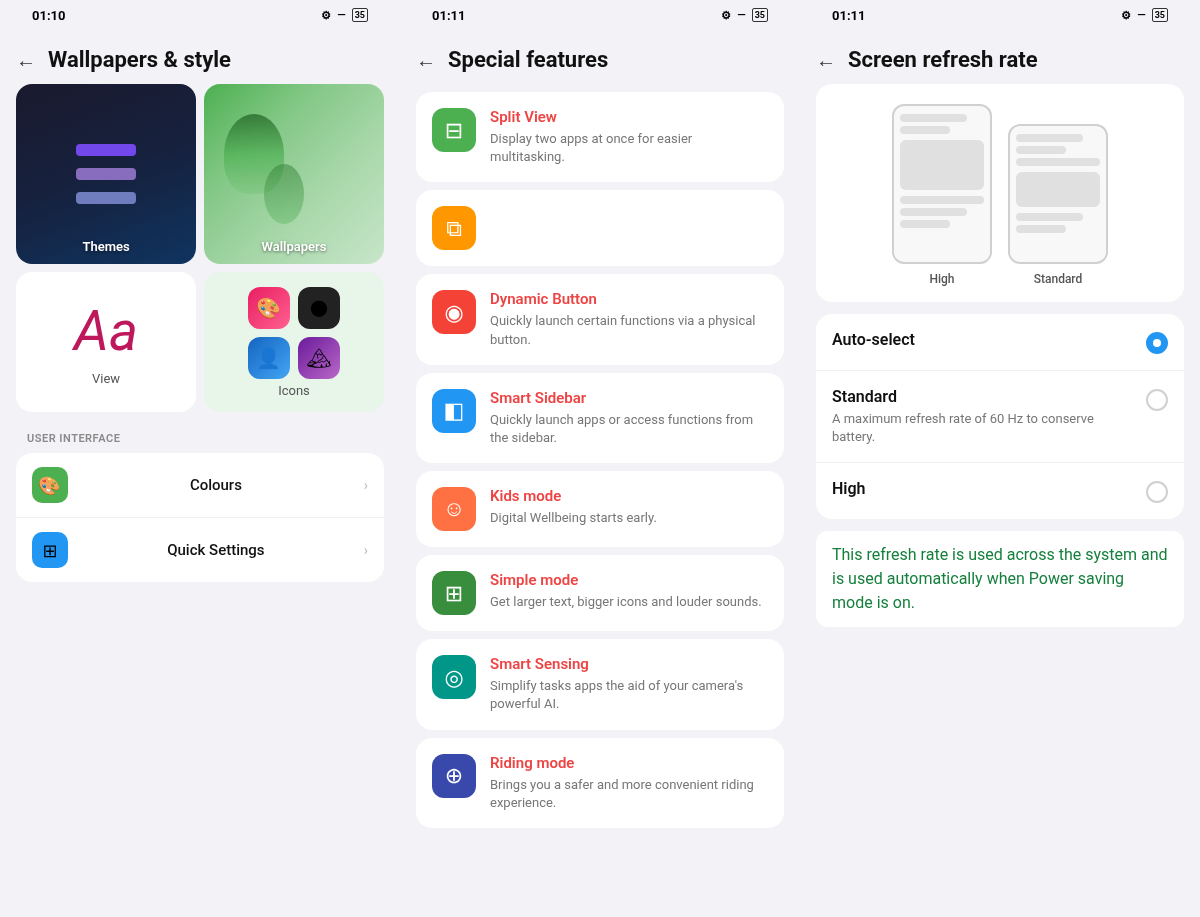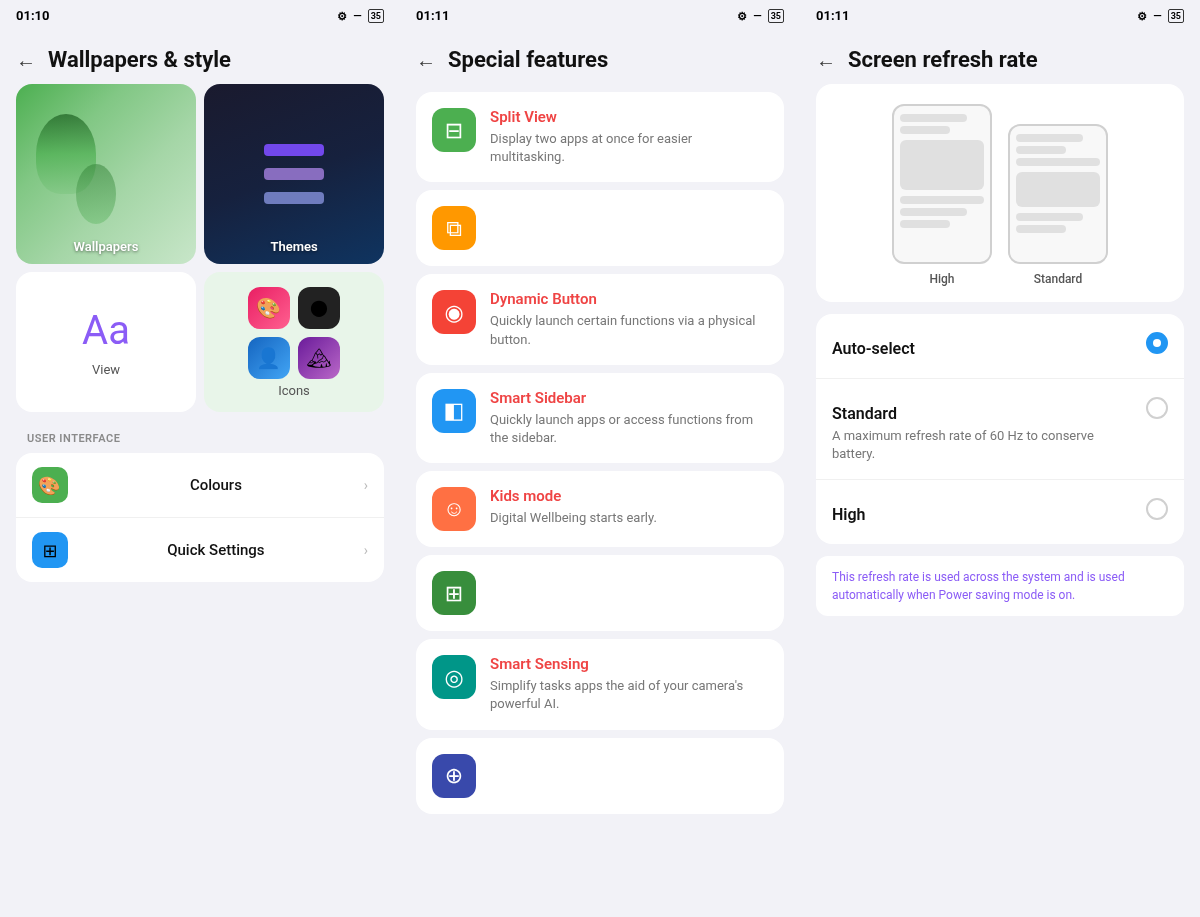--- a/index.html
+++ b/index.html
@@ -18,22 +18,22 @@
       background: #f2f2f7;
       overflow: hidden;
       display: flex;
       flex-direction: column;
     }
 
     
     .status-bar {
       display: flex;
       justify-content: space-between;
-      align-items: flex-end;
-      padding: 8px 16px;
+      align-items: flex-start;
+      padding: 8px 32px;
       font-size: 12px;
       font-weight: 600;
       background: #f2f2f7;
     }
     .status-left { font-size: 13px; font-weight: 700; }
     .status-right {
       display: flex;
       align-items: center;
       gap: 6px;
       font-size: 11px;
@@ -124,23 +124,24 @@
       background: white;
       border-radius: 16px;
       height: 140px;
       display: flex;
       flex-direction: column;
       align-items: center;
       justify-content: center;
       gap: 8px;
     }
     .font-card .aa-text {
-      font-size: 40px;
+      font-size: 55px;
       font-weight: 400;
-      color: #8b5cf6;
+      color: #be185d;
+      font-style: italic;
     }
     .font-card-label {
       font-size: 13px;
       color: #555;
     }
 
     .icons-card {
       background: #e8f5e9;
       border-radius: 16px;
       height: 140px;
@@ -341,21 +342,20 @@
       gap: 12px;
       cursor: pointer;
     }
     .radio-option:last-child { border-bottom: none; }
     .radio-text { flex: 1; }
     .radio-title {
       font-size: 16px;
       font-weight: 600;
       color: #111;
       margin-bottom: 4px;
-      margin-top: 9px;
     }
     .radio-desc {
       font-size: 13px;
       color: #777;
       line-height: 1.4;
     }
     .radio-button {
       width: 22px;
       height: 22px;
       border-radius: 50%;
@@ -372,22 +372,22 @@
     }
     .radio-button.selected::after {
       content: '';
       width: 8px;
       height: 8px;
       border-radius: 50%;
       background: white;
     }
 
     .refresh-note {
-      font-size: 12px;
-      color: #8b5cf6;
+      font-size: 16px;
+      color: #15803d;
       padding: 12px 16px;
       background: white;
       border-radius: 12px;
       line-height: 1.5;
     }
 
     .green-blob {
       position: absolute;
       width: 60px;
       height: 80px;
@@ -420,32 +420,32 @@
       <span class="battery-icon">35</span>
     </div>
   </div>
 
   <div class="page-header">
     <span class="back-arrow">←</span>
     <span class="page-title">Wallpapers &amp; style</span>
   </div>
 
   <div class="wallpaper-grid">
-    <div class="wallpaper-card green" style="position:relative;">
-      <div class="green-blob"></div>
-      <div class="green-blob2"></div>
-      <span class="wallpaper-label">Wallpapers</span>
-    </div>
     <div class="wallpaper-card dark">
       <div class="layers-icon">
         <div class="layer layer-1"></div>
         <div class="layer layer-2"></div>
         <div class="layer layer-3"></div>
       </div>
       <span class="wallpaper-label">Themes</span>
+    </div>
+    <div class="wallpaper-card green" style="position:relative;">
+      <div class="green-blob"></div>
+      <div class="green-blob2"></div>
+      <span class="wallpaper-label">Wallpapers</span>
     </div>
   </div>
 
   <div class="wallpaper-grid">
     <div class="font-card">
       <span class="aa-text">Aa</span>
       <span class="font-card-label">View</span>
     </div>
     <div class="icons-card">
       <div class="icons-grid">
@@ -516,30 +516,38 @@
       </div>
       <div class="feature-card">
         <div class="feature-icon" style="background: rgb(255, 112, 67); color: white;">☺</div>
         <div class="feature-text">
           <div class="feature-title">Kids mode</div>
           <div class="feature-desc">Digital Wellbeing starts early.</div>
         </div>
       </div>
       <div class="feature-card">
         <div class="feature-icon" style="background: rgb(56, 142, 60); color: white;">⊞</div>
+        <div class="feature-text">
+          <div class="feature-title">Simple mode</div>
+          <div class="feature-desc">Get larger text, bigger icons and louder sounds.</div>
+        </div>
       </div>
       <div class="feature-card">
         <div class="feature-icon" style="background: rgb(0, 150, 136); color: white;">◎</div>
         <div class="feature-text">
           <div class="feature-title">Smart Sensing</div>
           <div class="feature-desc">Simplify tasks apps the aid of your camera's powerful AI.</div>
         </div>
       </div>
       <div class="feature-card">
         <div class="feature-icon" style="background: rgb(57, 73, 171); color: white;">⊕</div>
+        <div class="feature-text">
+          <div class="feature-title">Riding mode</div>
+          <div class="feature-desc">Brings you a safer and more convenient riding experience.</div>
+        </div>
       </div>
     </div>
 </div>
 
 <div class="panel">
   <div class="status-bar">
     <span class="status-left">01:11</span>
     <div class="status-right">
       <span>⚙</span>
       <span>—</span>

